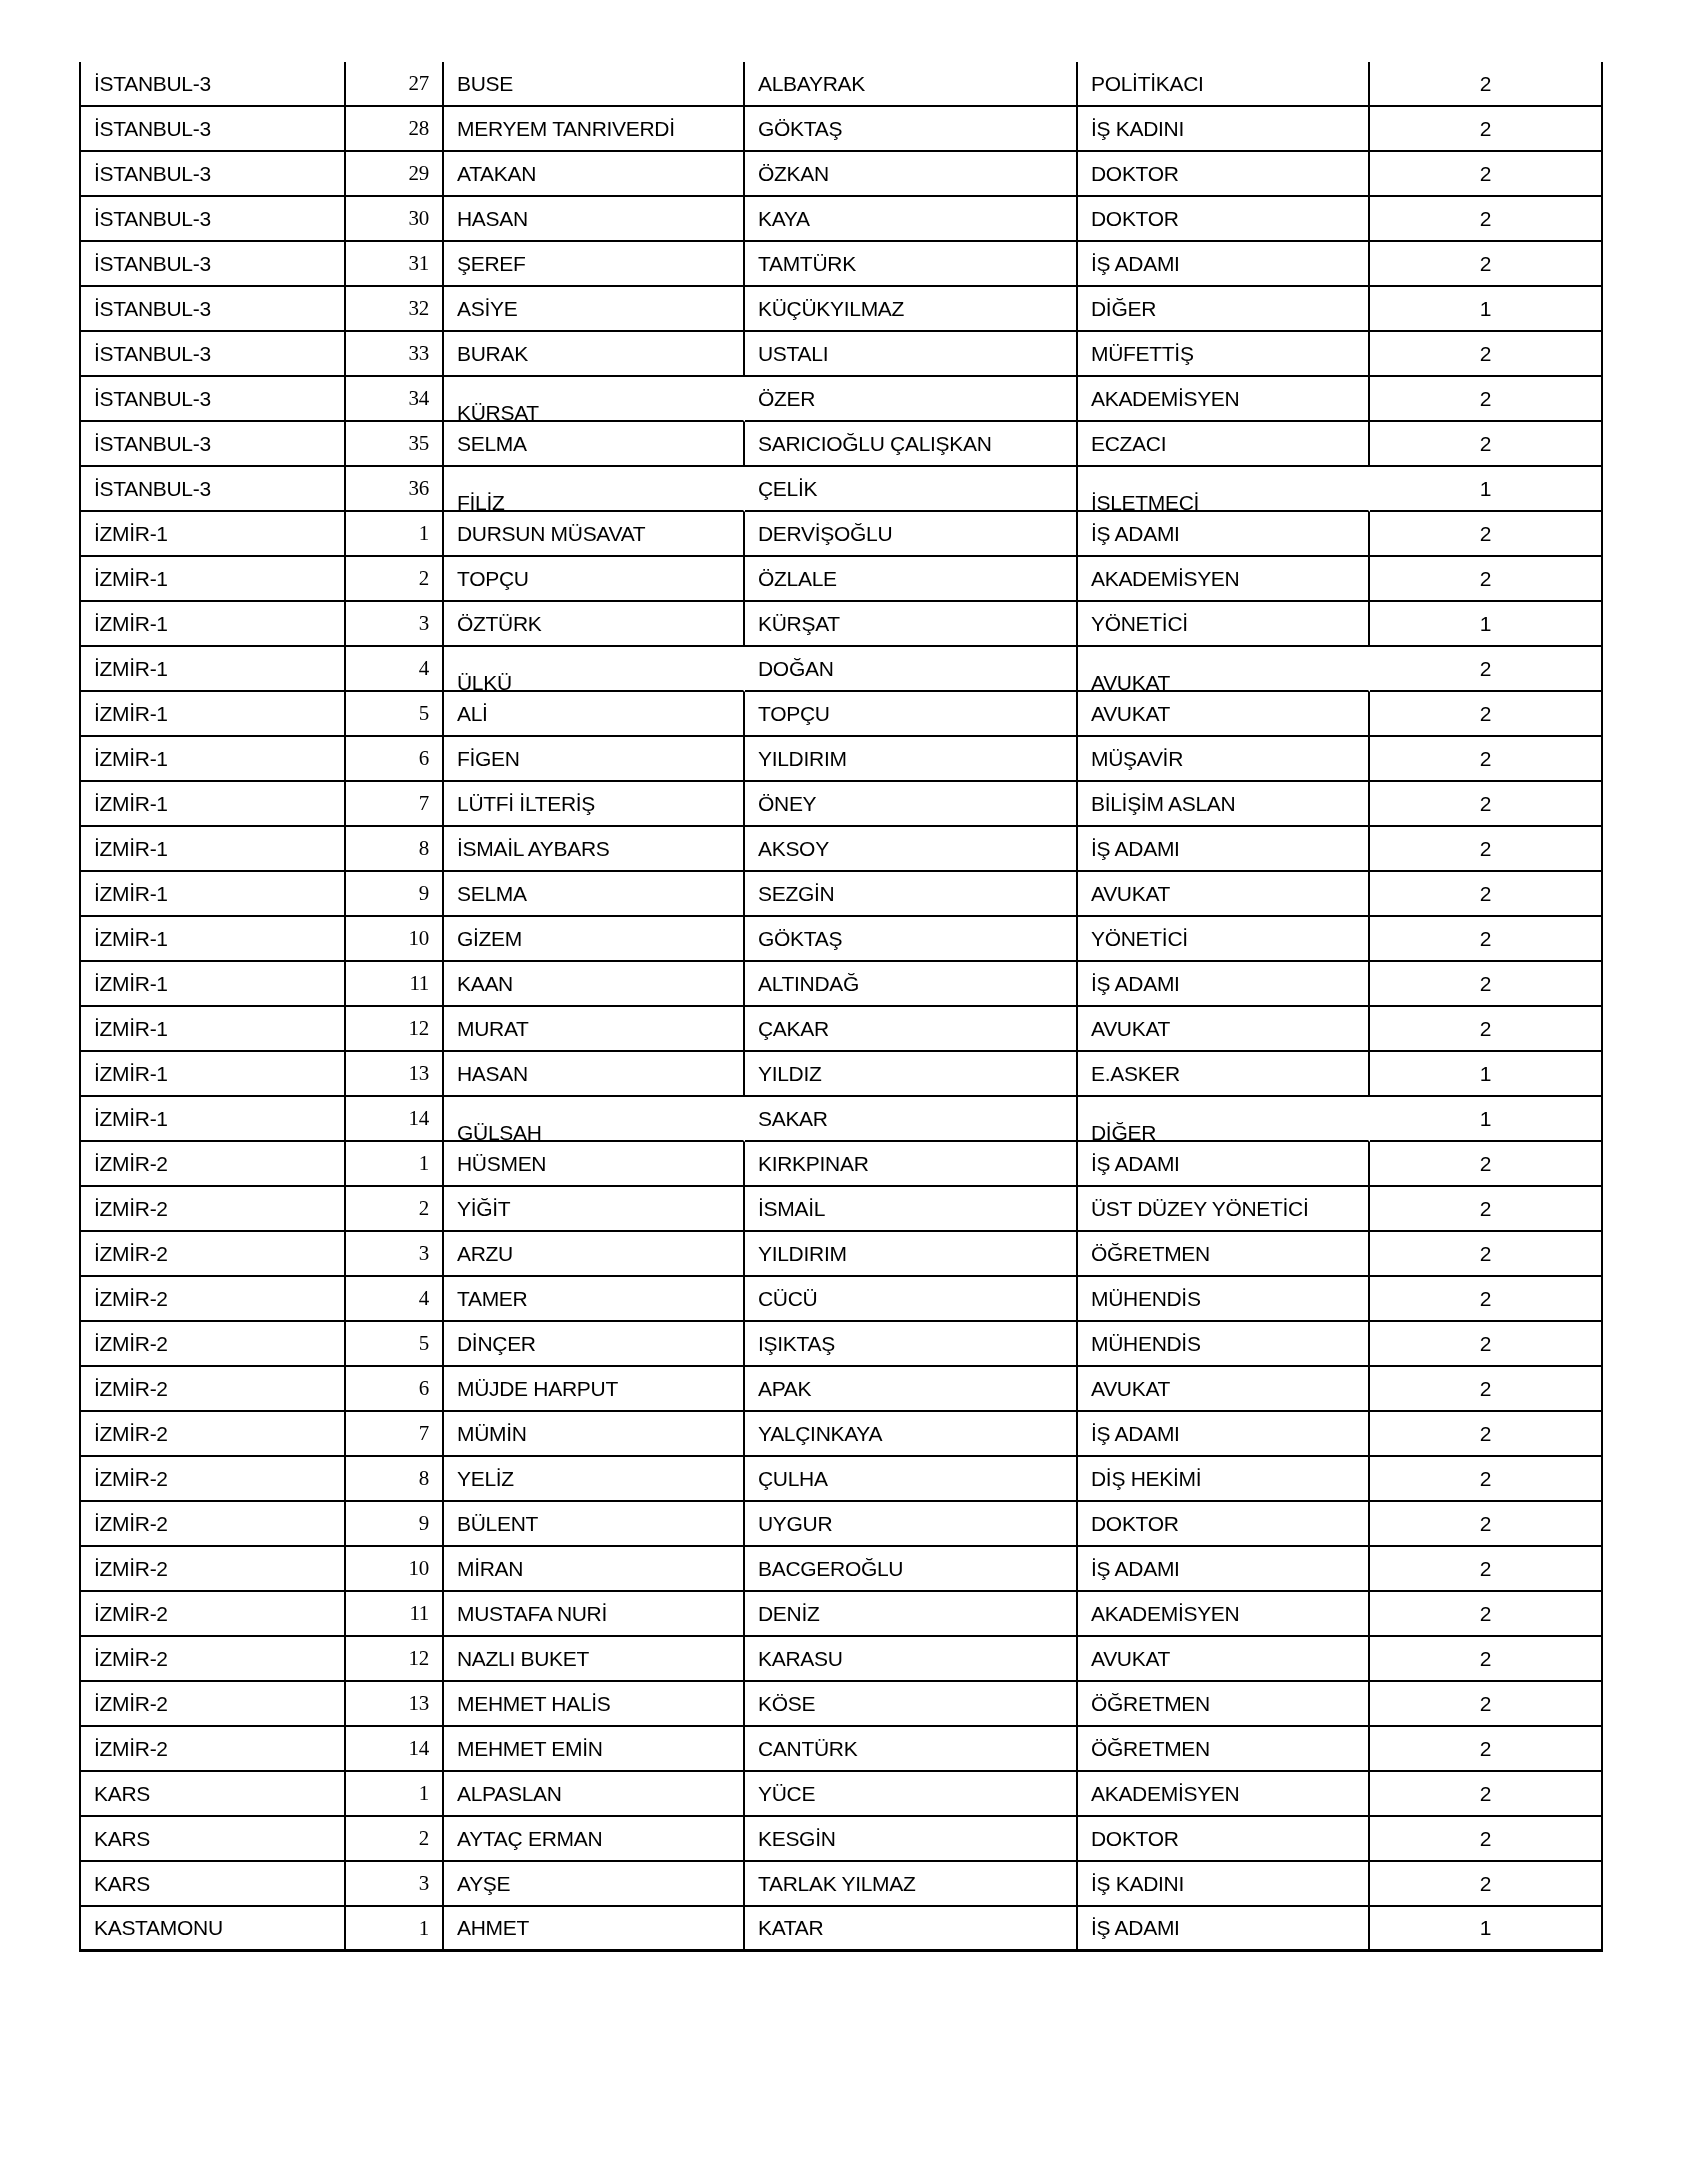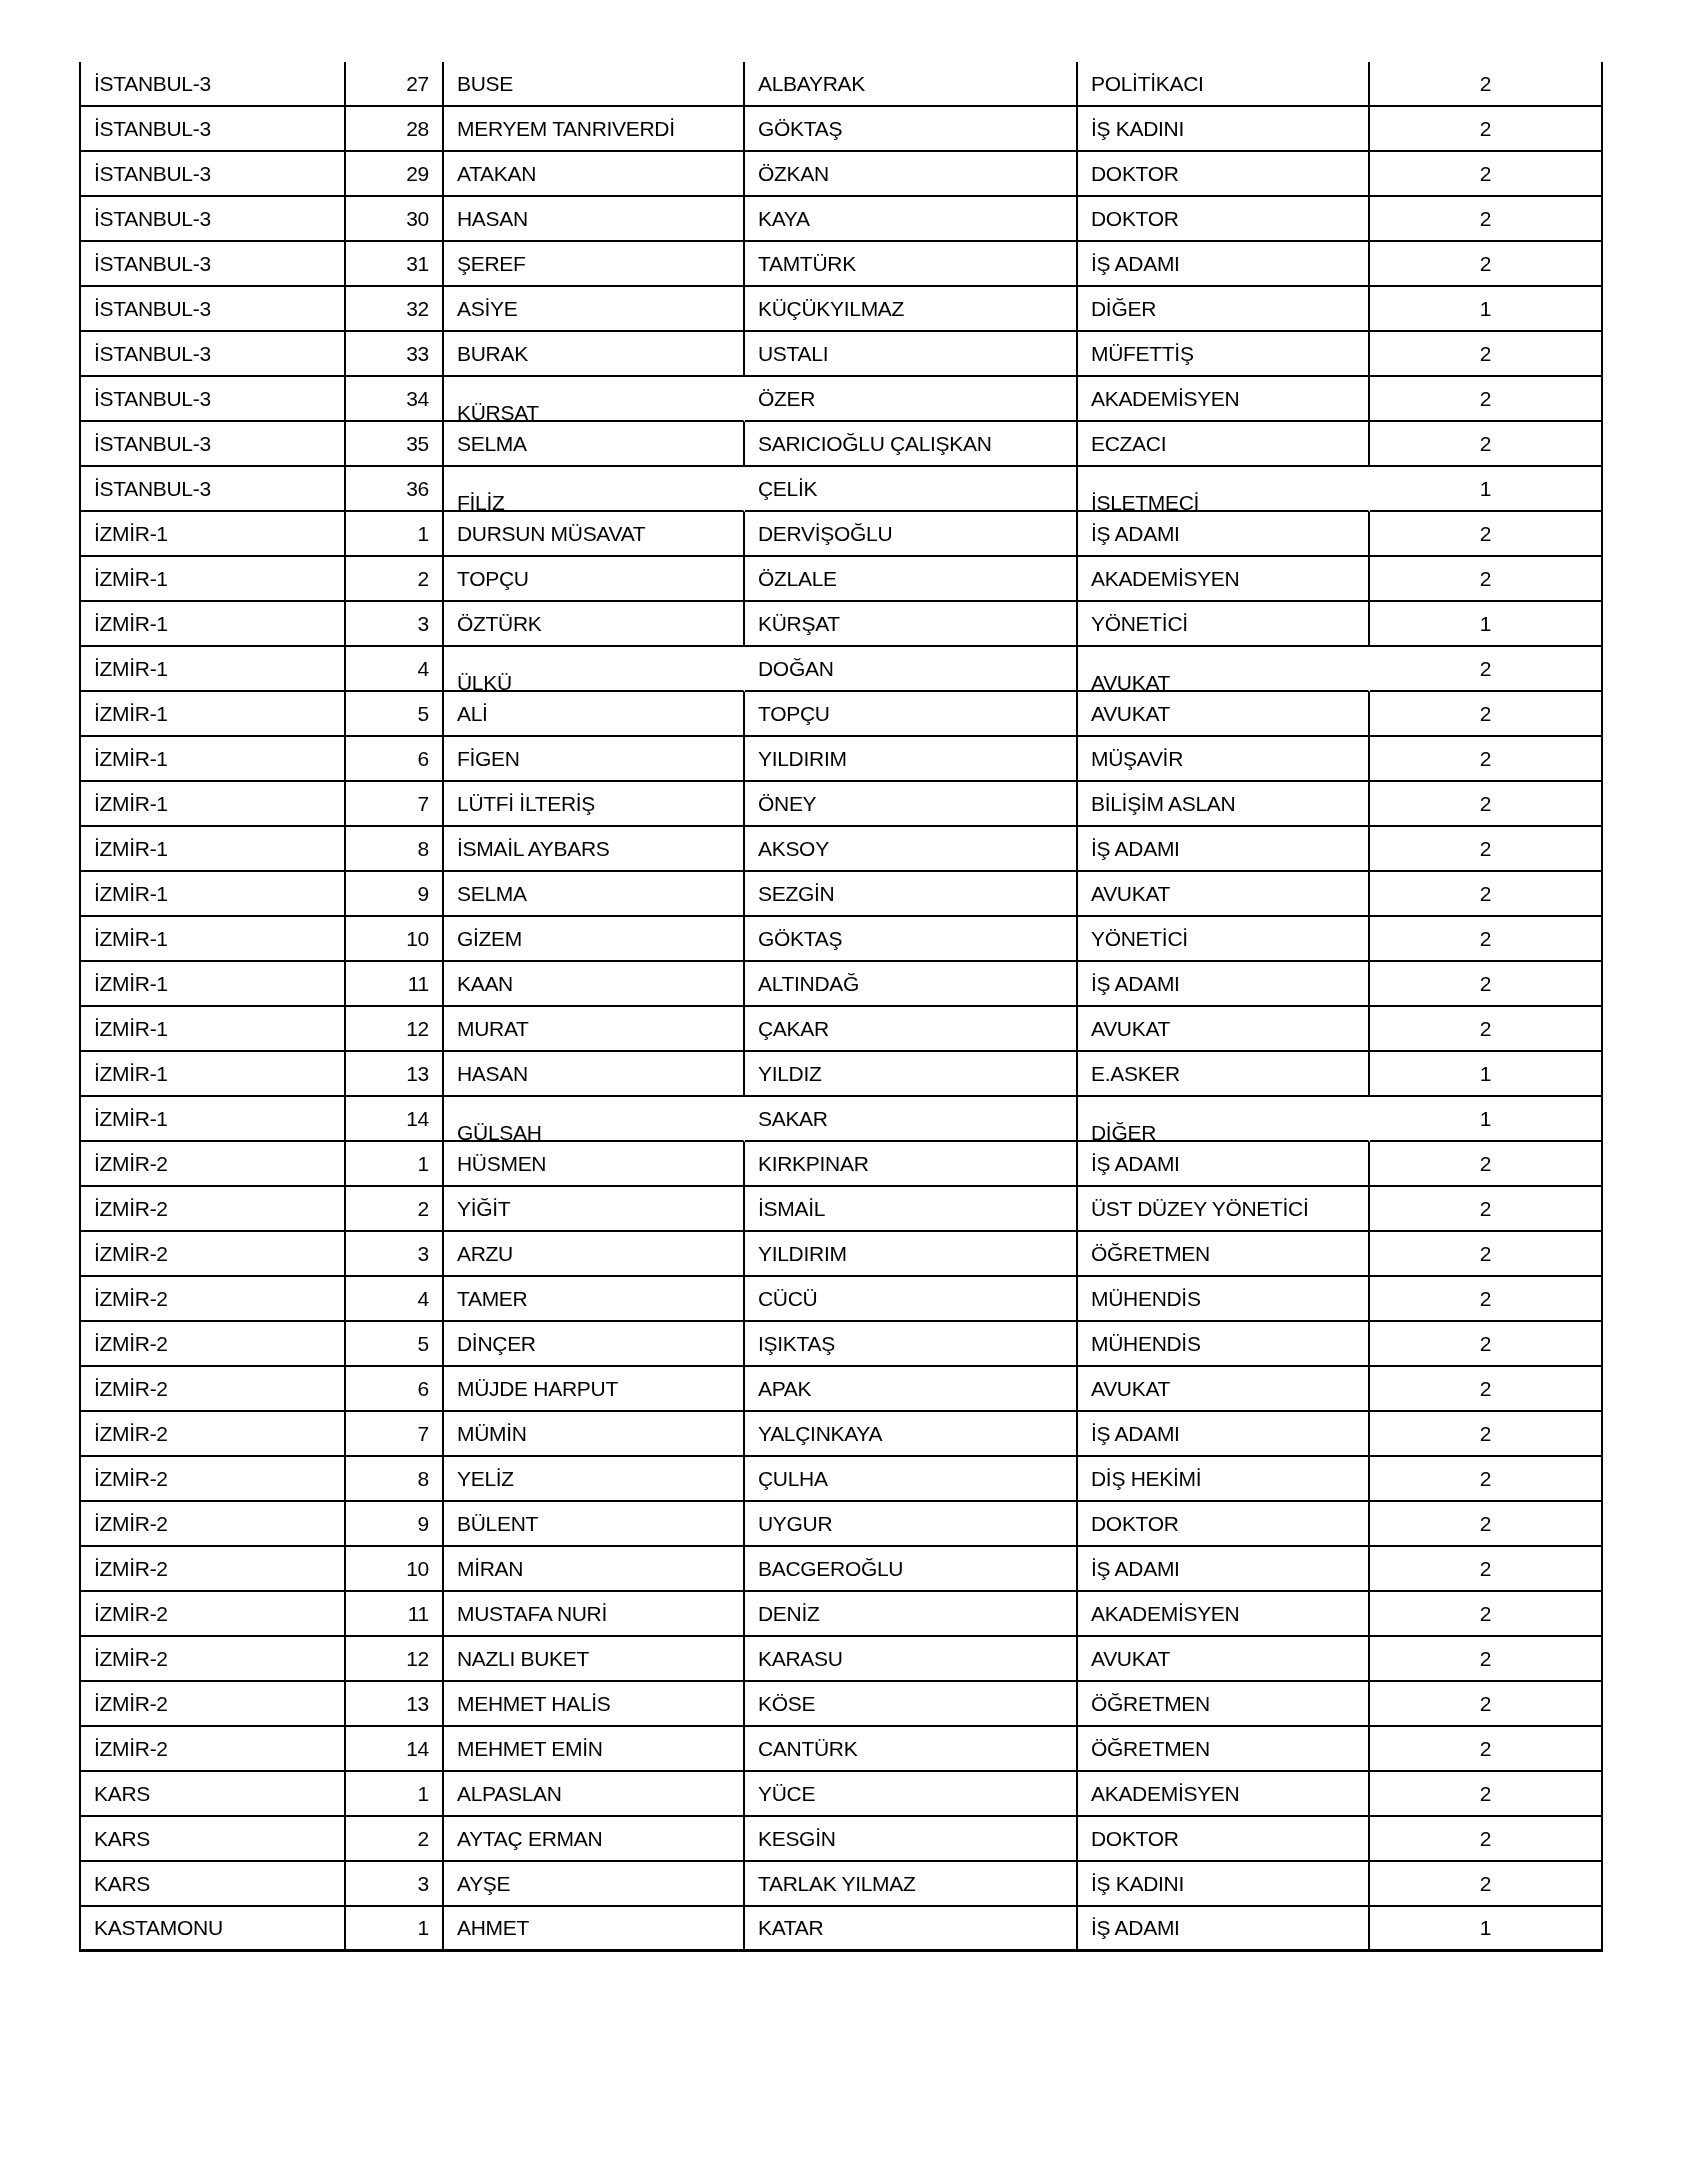--- a/index.html
+++ b/index.html
@@ -39,21 +39,21 @@
     box-sizing: border-box;
     display: flex;
     align-items: center;
     font-size: 21px;
     letter-spacing: -0.3px;
     white-space: nowrap;
     overflow: visible;
     background: #ffffff;
   }
   .cell.text  { justify-content: flex-start; padding-left: 13px; }
-  .cell.num   { justify-content: flex-end;   padding-right: 13px; }
+  .cell.num   { justify-content: flex-end;   padding-right: 13px; font-family: Liberation Serif, serif; }
   .cell.count { justify-content: center; }
   
   .no-br { border-right-color: transparent; margin-top: 29px; }
   
   .row:last-child .cell { border-bottom-width: 3px; }
 </style>
 </head>
 <body>
 
 <div class="page">

